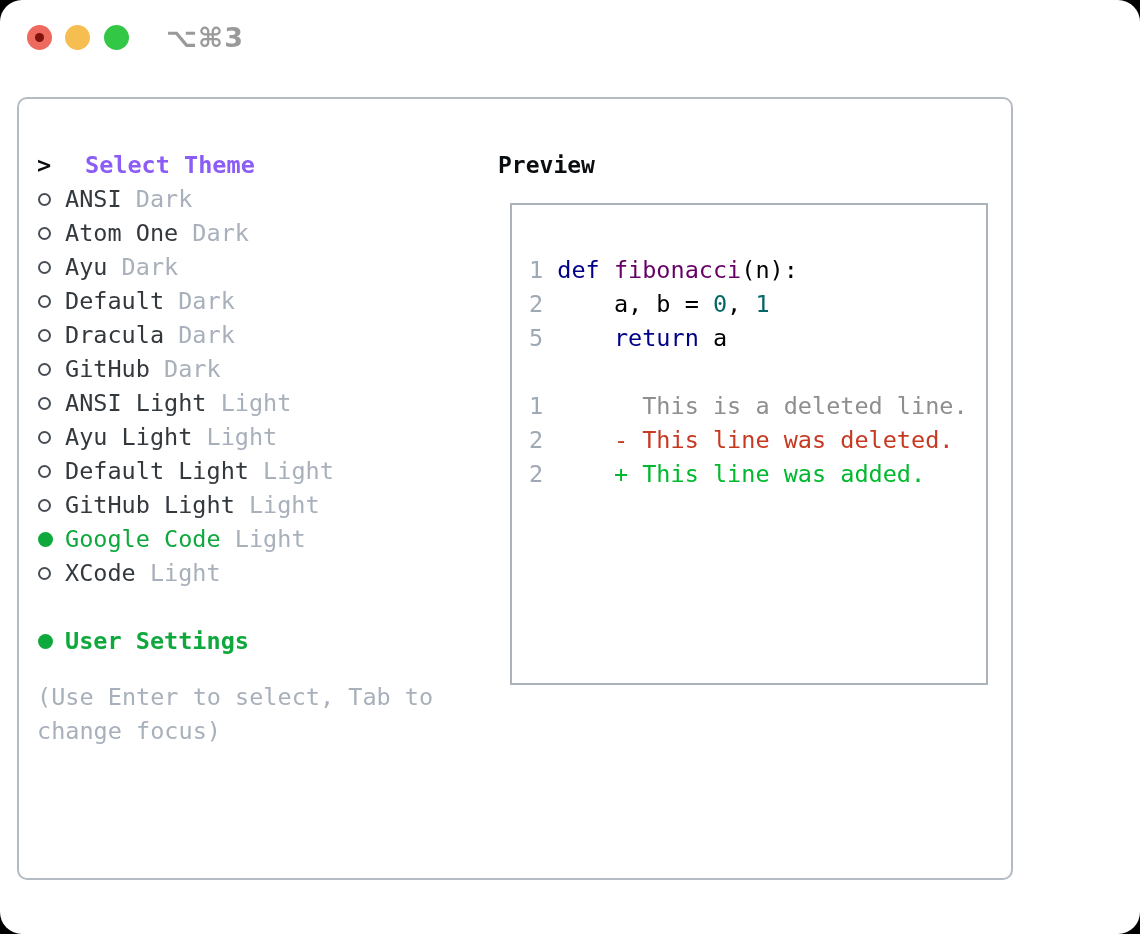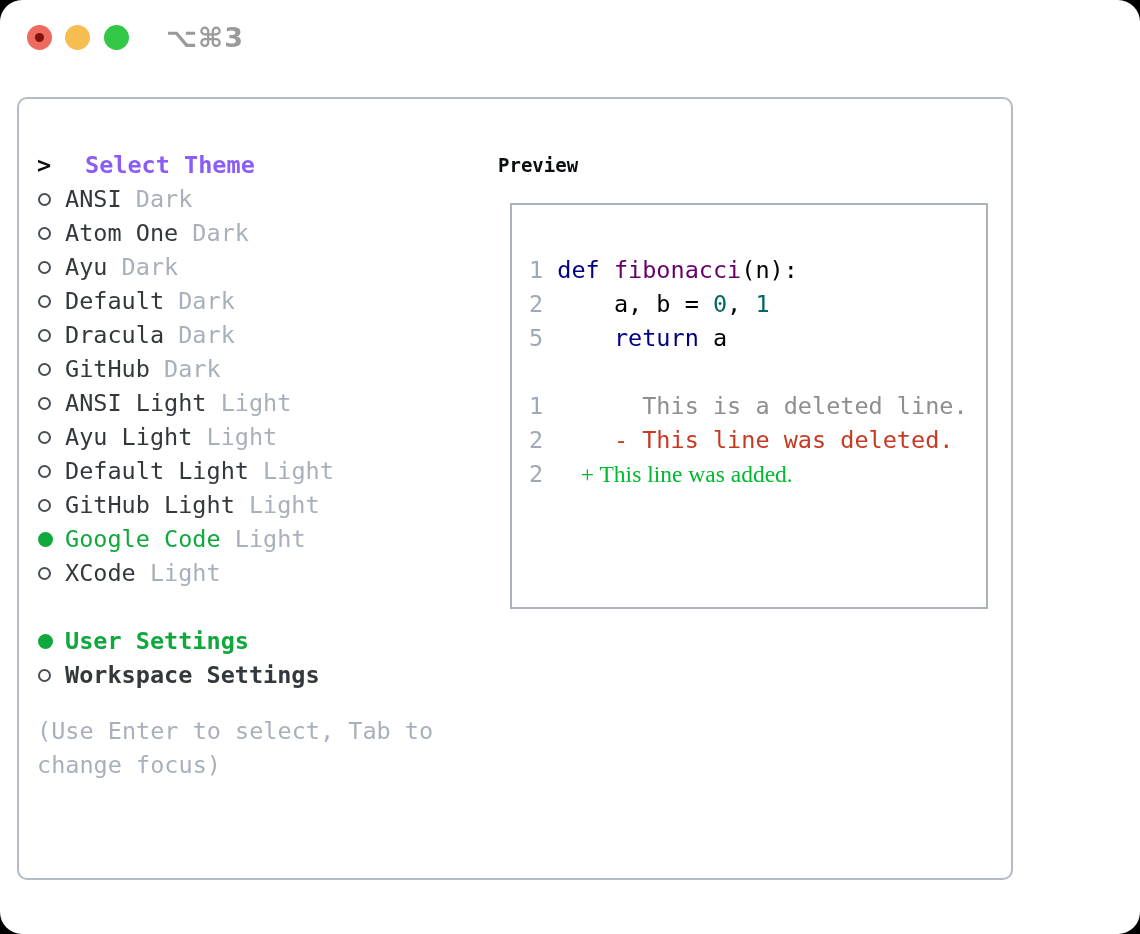--- a/index.html
+++ b/index.html
@@ -38,36 +38,36 @@
   .subheading { color:#0b0e11; }
   .t-name { color:#33383d; }
   .t-variant { color:#a8b0bb; }
   .theme-row.selected .t-name { color:#0fa83c; }
   .apply-row.selected .a-label { color:#0fa83c; }
   .a-label { color:#33383d;font-weight:bold; }
   .footer { margin-top:22px; color:#a8b0bb; line-height:34px; white-space:pre; }
   
   .preview-heading {
     position:absolute; left:479px; top:49px; height:34px; line-height:34px;
-    font-weight:bold; font-size:19px; color:#0b0e11;
+    font-weight:bold; font-size:23px; color:#0b0e11;
   }
   .preview-box {
-    position:absolute; left:491px; top:104px; width:478px; height:406px;
+    position:absolute; left:491px; top:104px; width:478px; height:482px;
     border:2px solid #abb2bb; background:#fff;
     padding:48px 0 0 17px; overflow:hidden;
   }
   .code-line { height:34px; line-height:34px; font-size:23.5px; white-space:pre; }
   .ln { color:#9fa9b6; }
   .tk-pl  { color:#000000; }
   .tk-kw  { color:#000088; }
   .tk-fn  { color:#660066; }
   .tk-num { color:#006666; }
   .tk-ctx { color:#8e8e8e; }
   .tk-del { color:#c63a22; }
-  .tk-add { color:#00b92e;font-family:Liberation Serif, serif; }
+  .tk-add { color:#00b92e; }
 </style>
 </head>
 <body>
 
 <div class="window">
 
   <div class="titlebar">
     <div class="tl tl-close">
       <div class="dot"></div>
     </div>
@@ -93,21 +93,20 @@
           <div class="row theme-row"><span class="marker"><span class="radio"></span></span><span class="t-name">ANSI Light</span><span class="t-variant"> Light</span></div>
           <div class="row theme-row"><span class="marker"><span class="radio"></span></span><span class="t-name">Ayu Light</span><span class="t-variant"> Light</span></div>
           <div class="row theme-row"><span class="marker"><span class="radio"></span></span><span class="t-name">Default Light</span><span class="t-variant"> Light</span></div>
           <div class="row theme-row"><span class="marker"><span class="radio"></span></span><span class="t-name">GitHub Light</span><span class="t-variant"> Light</span></div>
           <div class="row theme-row selected"><span class="marker"><span class="radio sel"></span></span><span class="t-name">Google Code</span><span class="t-variant"> Light</span></div>
           <div class="row theme-row"><span class="marker"><span class="radio"></span></span><span class="t-name">XCode</span><span class="t-variant"> Light</span></div>
         </div>
       <div class="row spacer"></div>
       <div id="apply-list">
           <div class="row apply-row selected"><span class="marker"><span class="radio sel"></span></span><span class="a-label">User Settings</span></div>
-          <div class="row apply-row"><span class="marker"><span class="radio"></span></span><span class="a-label">Workspace Settings</span></div>
         </div>
       <div class="footer"><span>(Use Enter to select, Tab to</span><br><span>change focus)</span></div>
     </div>
 
     <div class="preview-heading">Preview</div>
     <div class="preview-box" id="preview-box">
         <div class="code-line"><span class="ln">1</span> <span class="tk-kw">def</span><span class="tk-pl"> </span><span class="tk-fn">fibonacci</span><span class="tk-pl">(n):</span></div>
         <div class="code-line"><span class="ln">2</span> <span class="tk-pl">    a, b = </span><span class="tk-num">0</span><span class="tk-pl">, </span><span class="tk-num">1</span></div>
         <div class="code-line"><span class="ln">5</span> <span class="tk-pl">    </span><span class="tk-kw">return</span><span class="tk-pl"> a</span></div>
         <div class="code-line"><span class="ln"></span></div>

